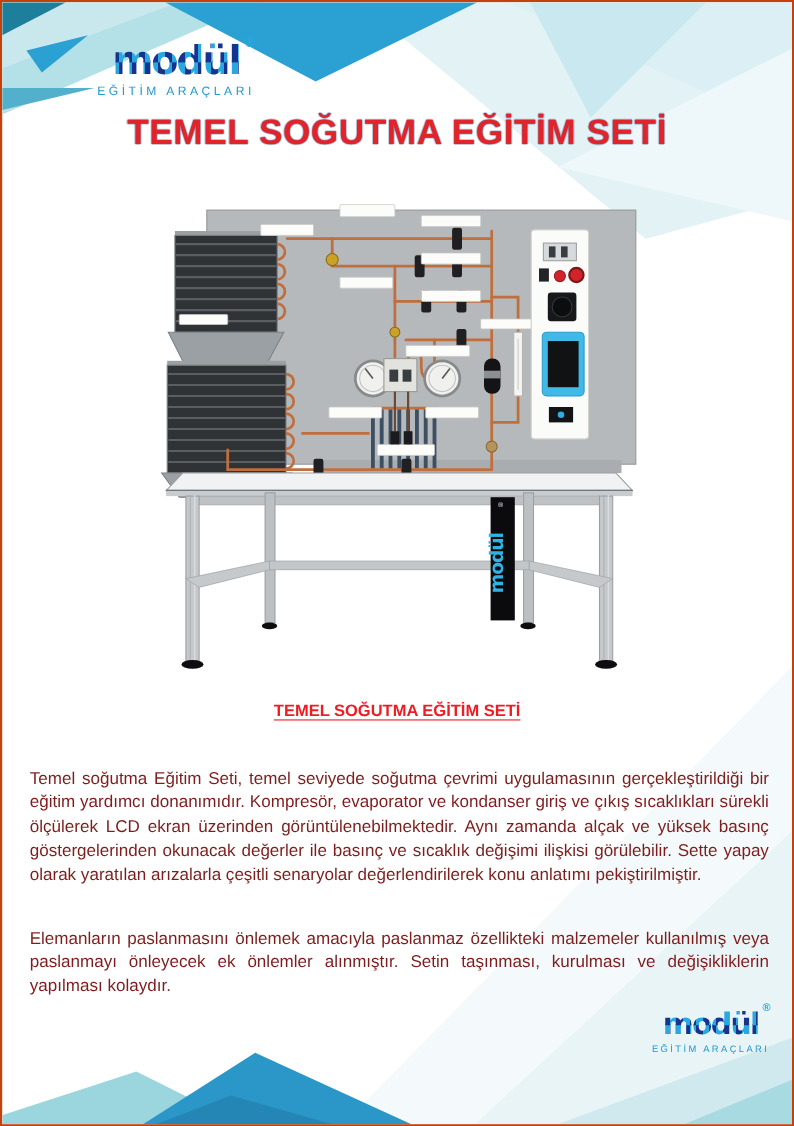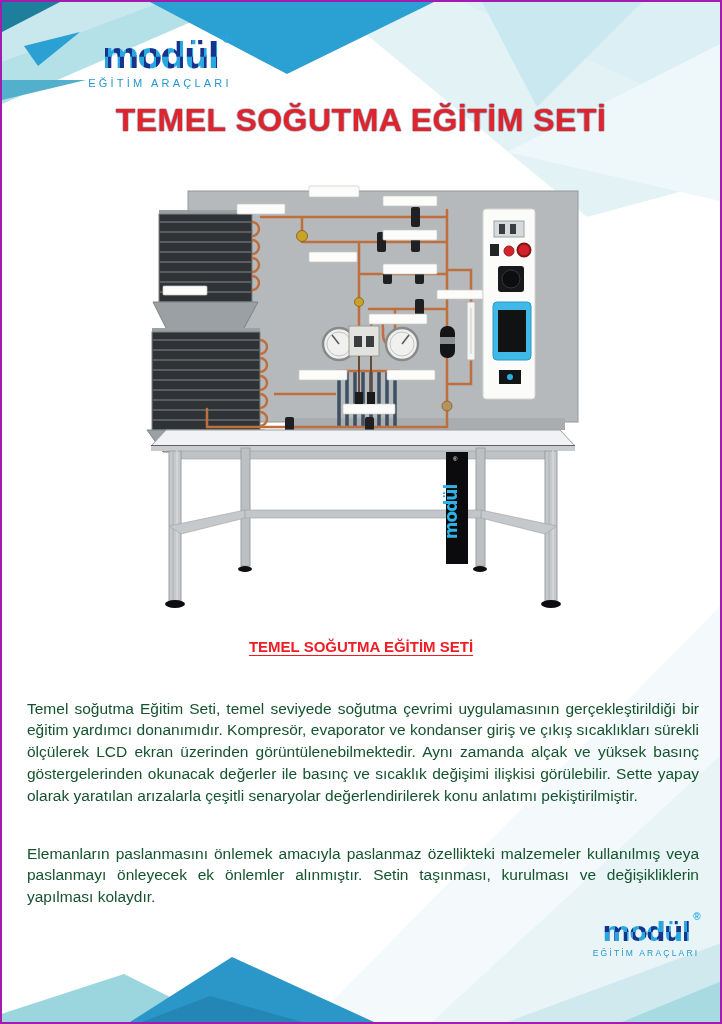--- a/index.html
+++ b/index.html
@@ -1,18 +1,18 @@
 <!DOCTYPE html>
 <html><head>
 <meta charset="utf-8">
 <style>
   html,body{margin:0;padding:0;background:#e8e8e8;}
   .page{
     position:relative;width:722px;height:1024px;background:#ffffff;
-    border:2px solid #a21caf;box-sizing:border-box;overflow:hidden;
+    border:2px solid #c2410c;box-sizing:border-box;overflow:hidden;
     font-family:"Liberation Sans",sans-serif;margin:0 auto;
   }
   .deco{position:absolute;left:0;pointer-events:none;}
   .deco-top{top:0;}
   .deco-bottom{bottom:0;}
   
   .logo{position:absolute;text-align:center;line-height:1;z-index:3;}
   .logo--top{left:78px;top:36px;width:160px;}
   .logo--bottom{left:574px;top:916px;width:140px;}
   .logo-row{display:inline-block;position:relative;}
@@ -52,21 +52,21 @@
                  0 -1px 0 rgba(55,75,130,.30),0 1px 0 rgba(55,75,130,.30);
   }
   .section-title{
     position:absolute;top:636px;left:0;right:0;text-align:center;z-index:2;
     font-size:15px;font-weight:bold;color:#ee1c24;
     text-decoration:underline;text-underline-offset:3px;
   }
   
   .para{
     position:absolute;left:25px;width:672px;z-index:2;
-    font-size:15.5px;line-height:21.8px;color:#14532d;text-align:justify;
+    font-size:15.5px;line-height:21.8px;color:#7f1d1d;text-align:justify;
   }
   .para--1{top:680px;}
   .para--2{top:825px;}
   
   .product{position:absolute;left:141px;top:172px;z-index:2;}
 </style>
 </head>
 <body>
 
 <div class="page">

